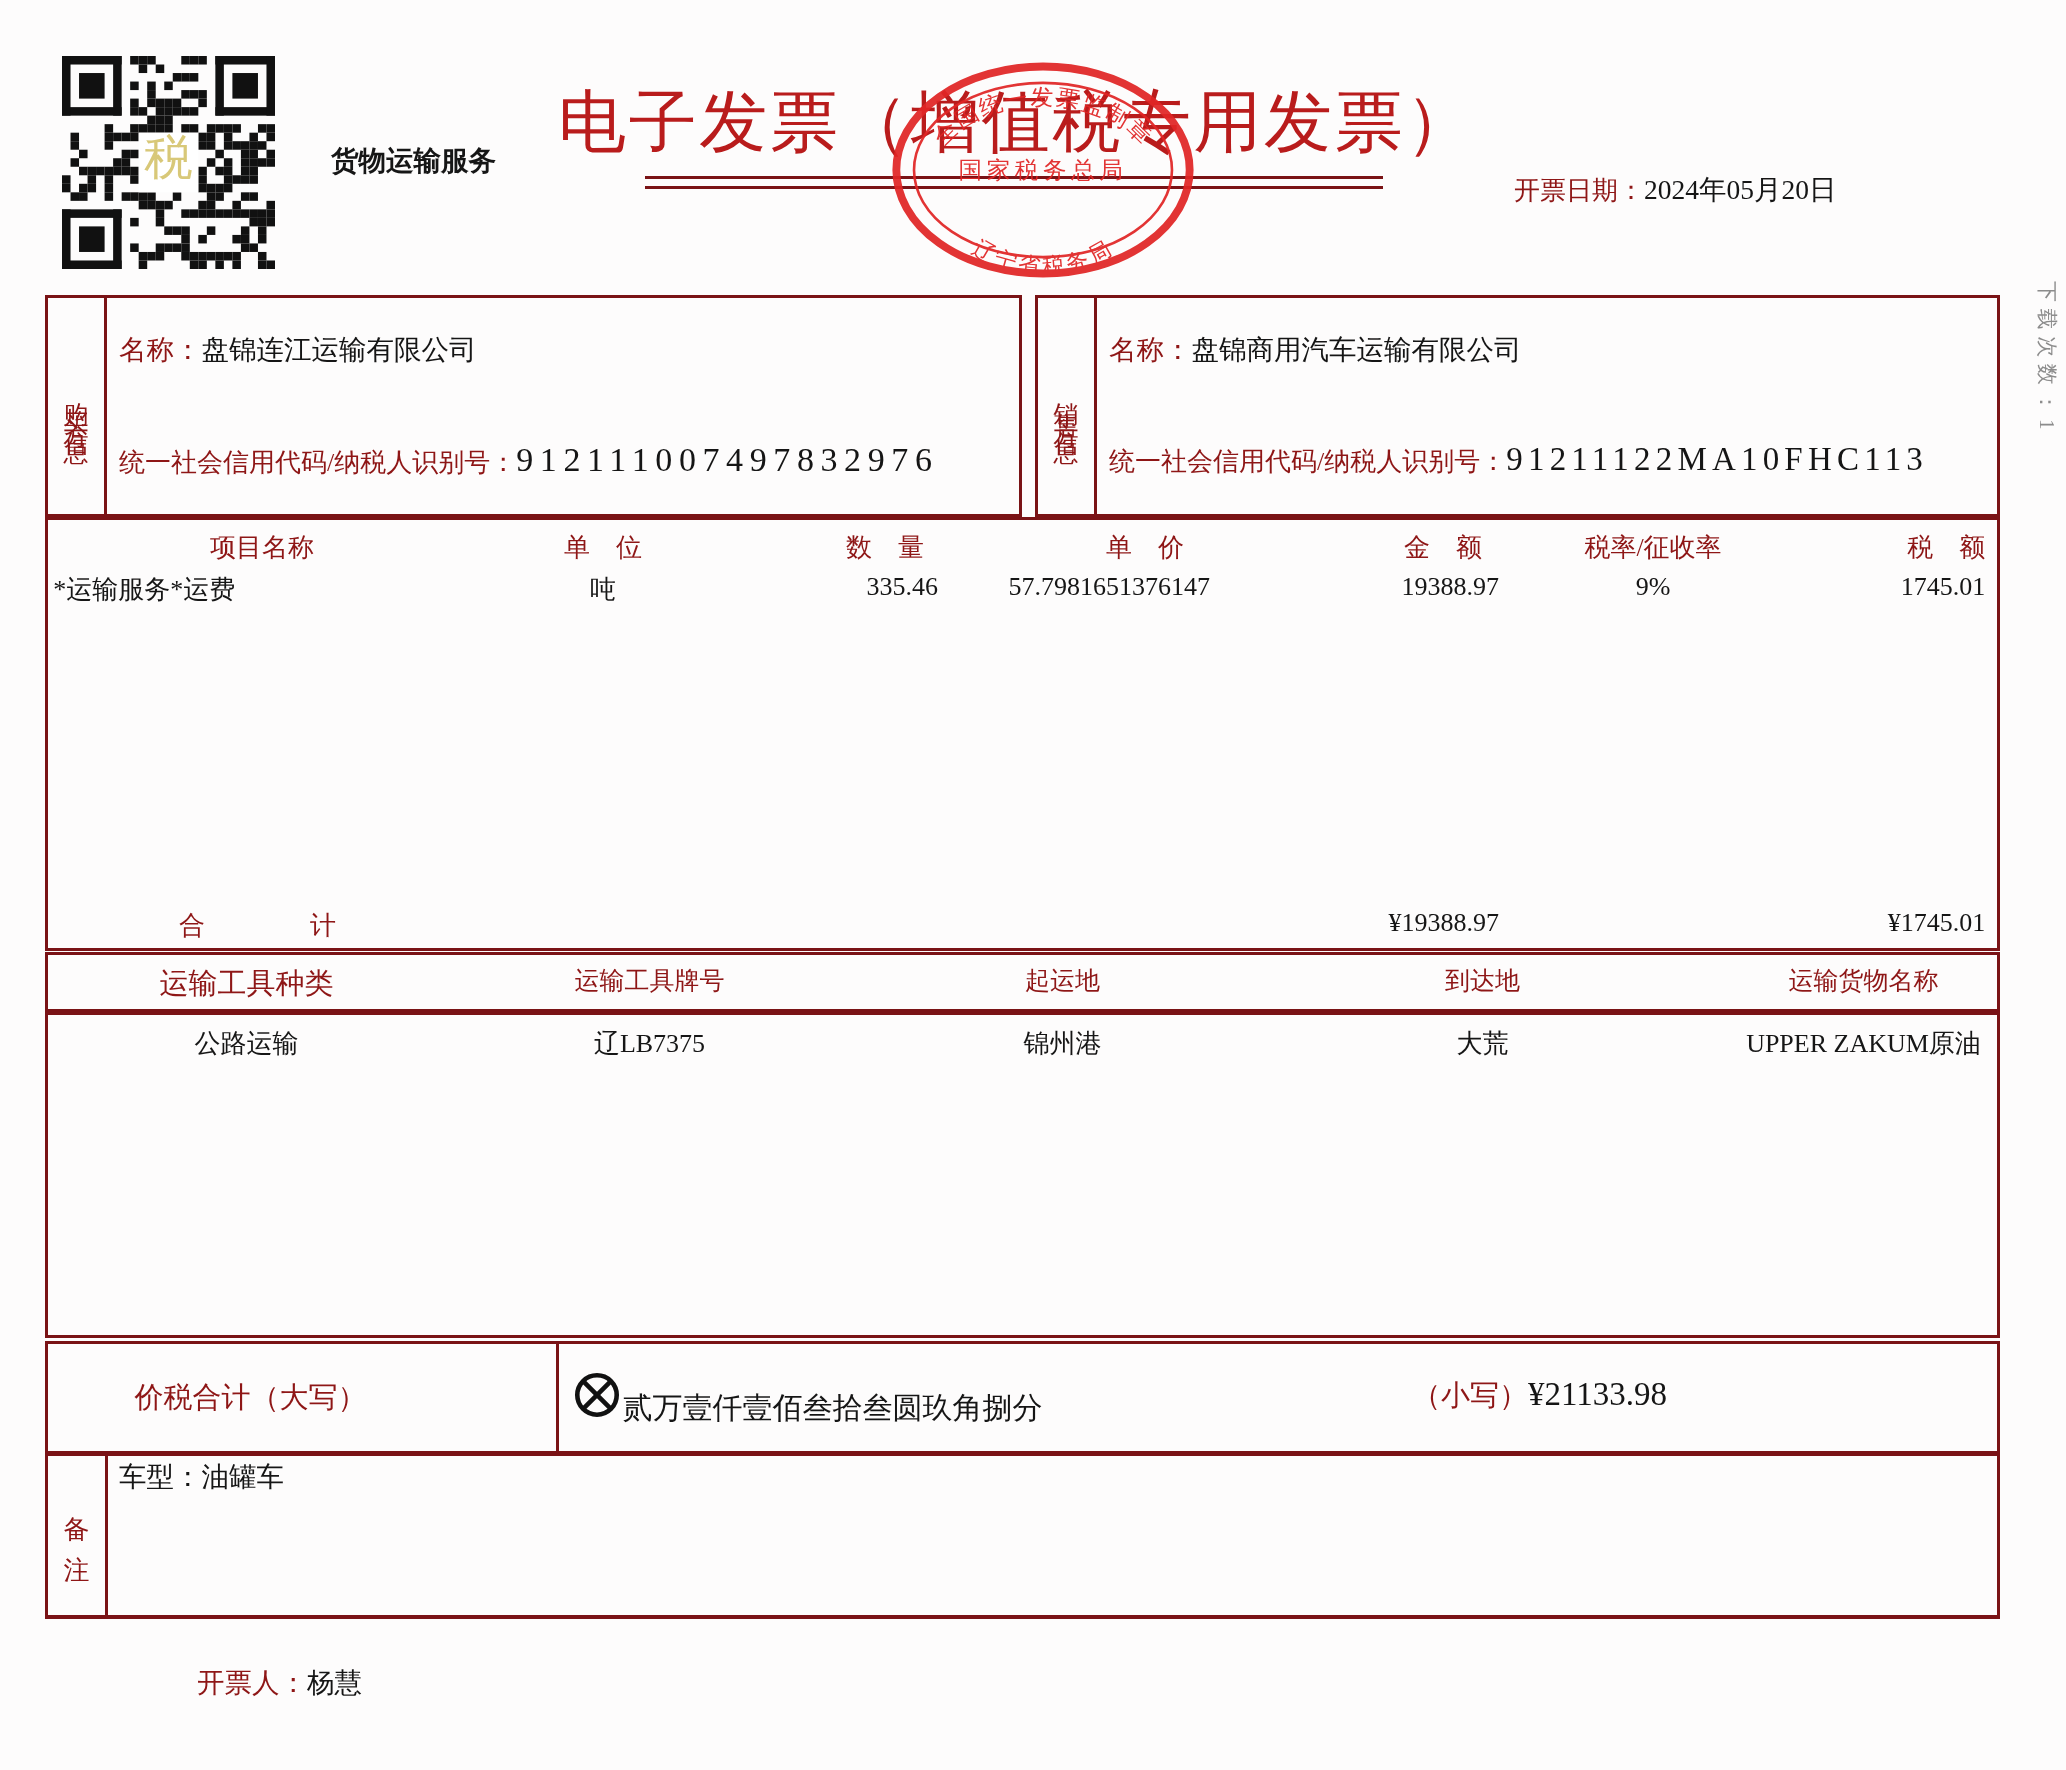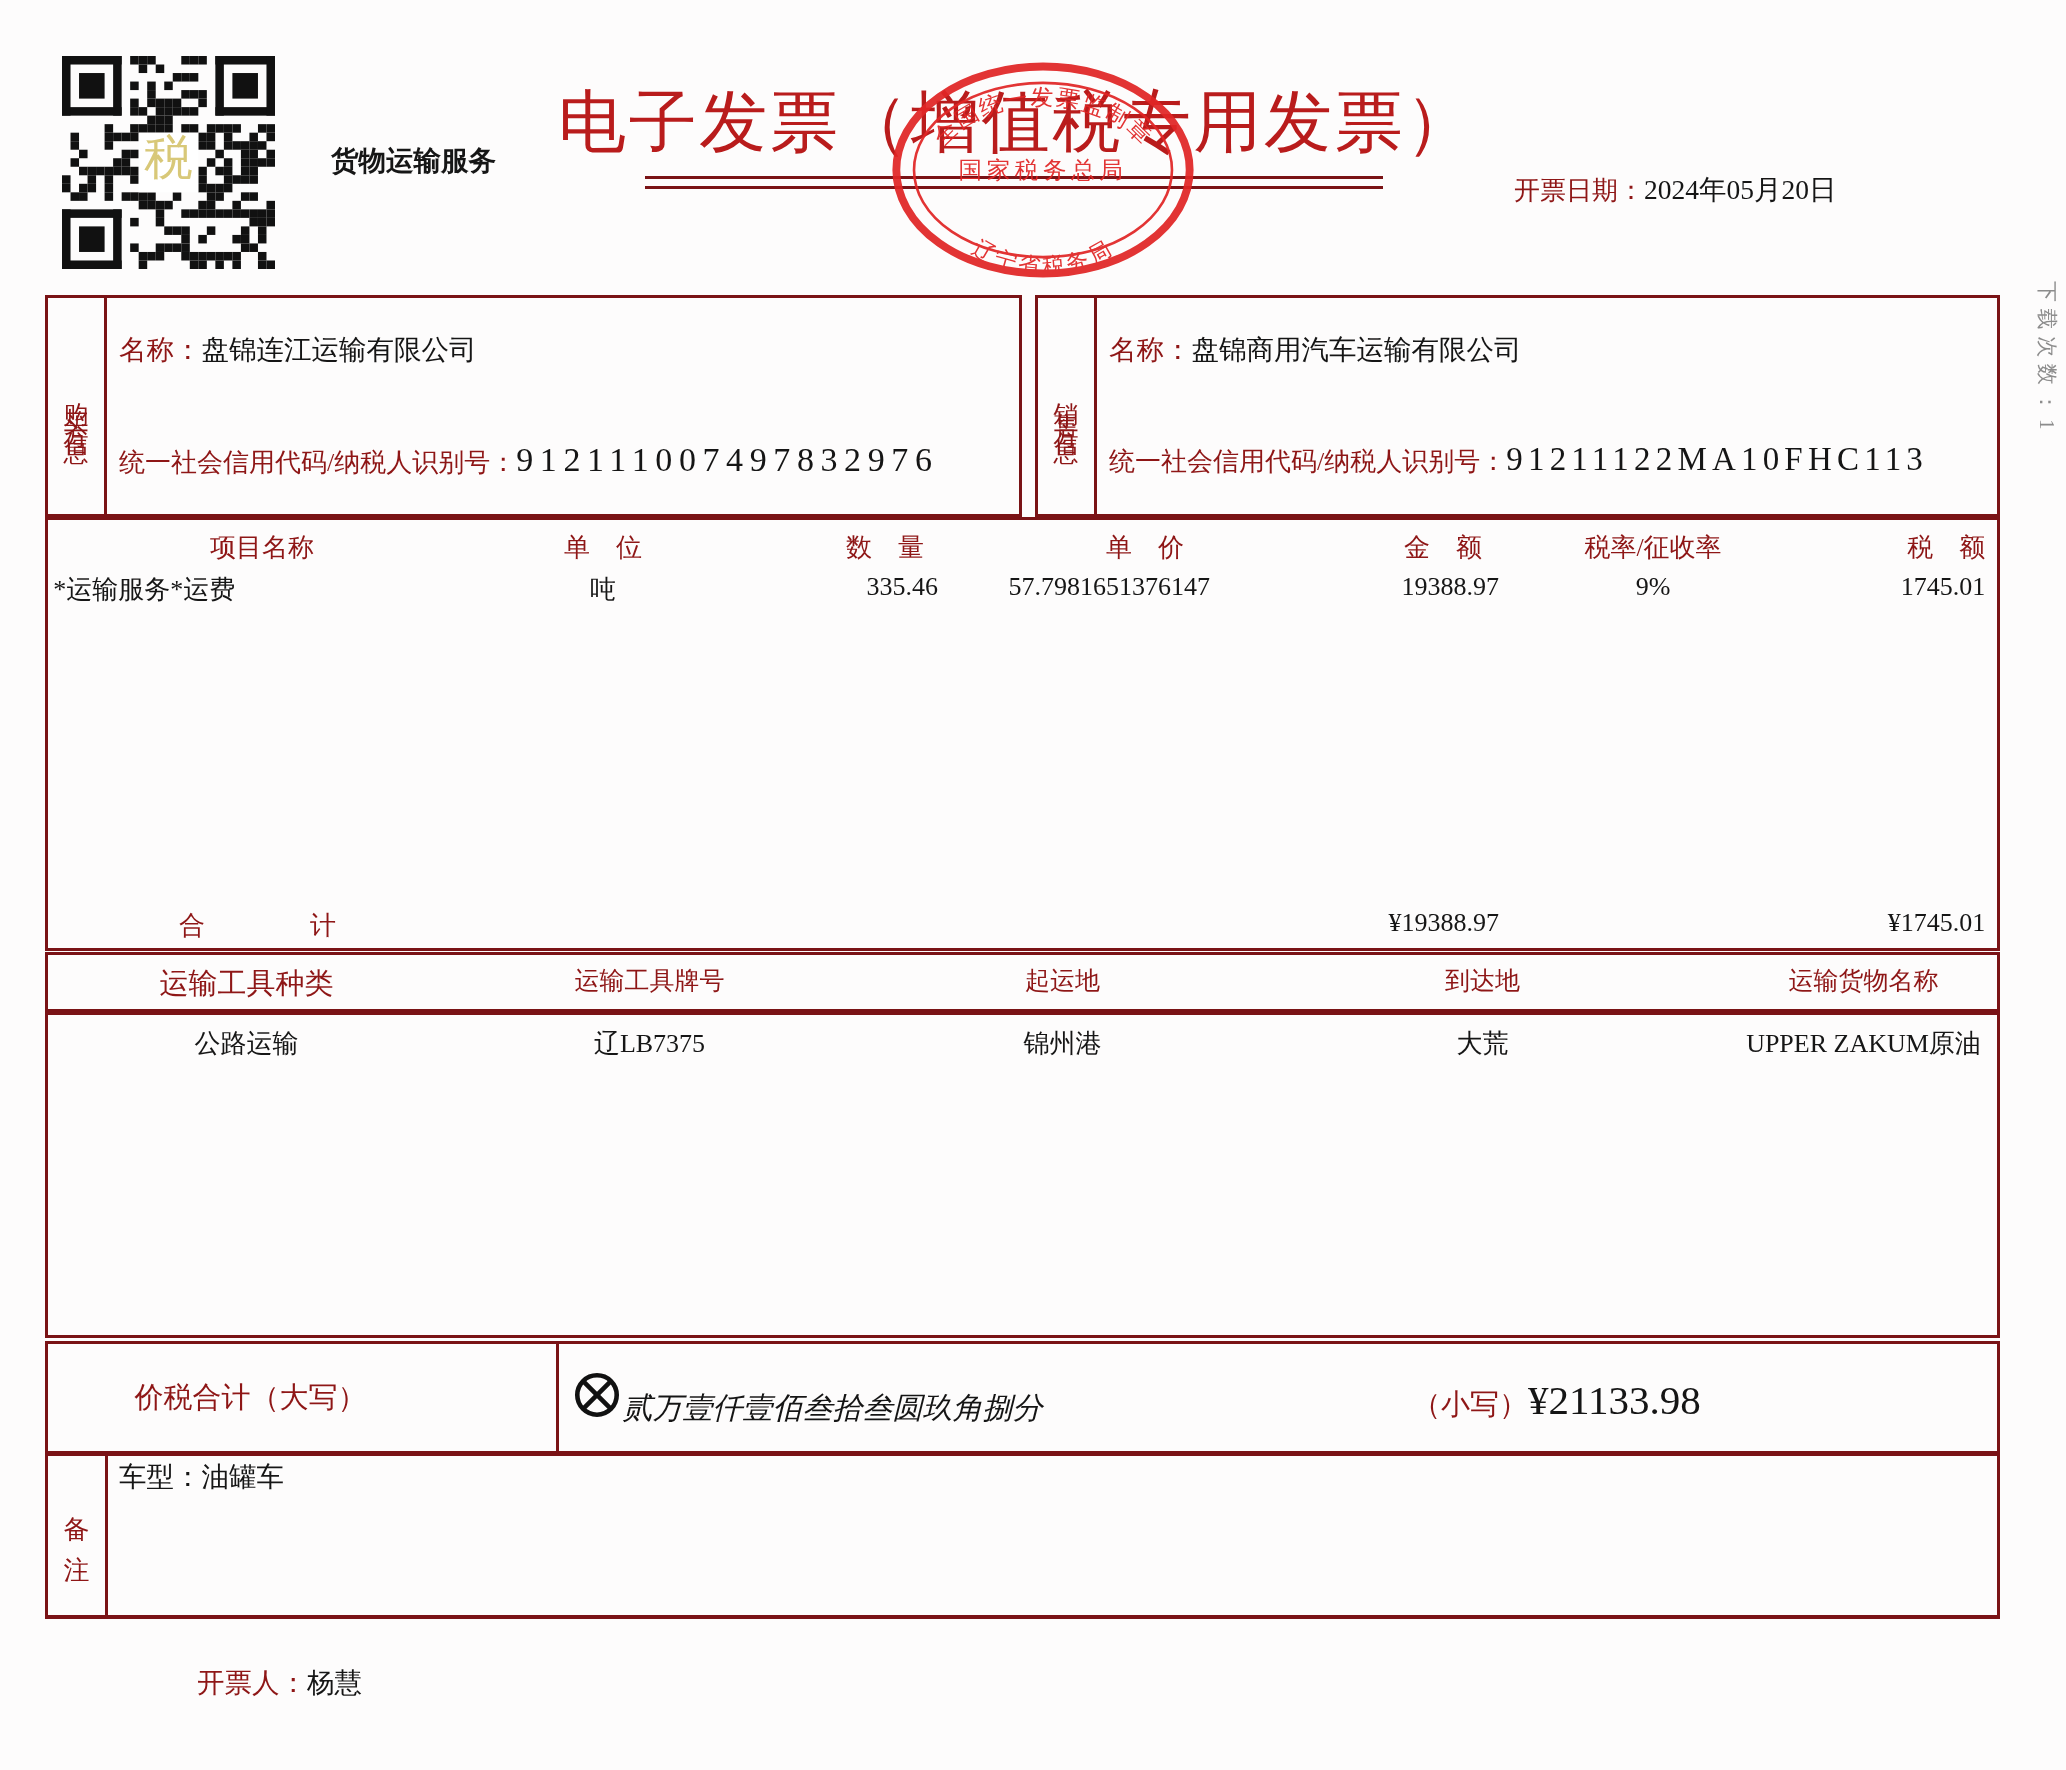--- a/index.html
+++ b/index.html
@@ -328,25 +328,25 @@
 
   <div class="box" style="left:45px;top:1341px;width:1949px;height:108px;border-bottom-width:4.6px;">
     <div class="vline" style="left:508px;"></div>
     <div class="cell hdr ctr" style="left:0;top:34px;width:405px;font-size:29px;">价税合计（大写）</div>
     <div class="abs kv" style="left:526px;top:27.5px;">
       <svg width="46" height="46" viewBox="0 0 70 70" style="margin-right:2.6px;">
         <circle cx="35" cy="35" r="30" fill="none" stroke="#111111" stroke-width="7"></circle>
         <line x1="15" y1="15" x2="55" y2="55" stroke="#111111" stroke-width="7"></line>
         <line x1="55" y1="15" x2="15" y2="55" stroke="#111111" stroke-width="7"></line>
       </svg>
-      <span style="font-size:30px;font-style:italic;">贰万壹仟壹佰叁拾叁圆玖角捌分</span>
+      <span style="font-size:30px;">贰万壹仟壹佰叁拾叁圆玖角捌分</span>
     </div>
     <div class="abs kv" style="left:1364px;top:31.5px;">
       <span class="red" style="font-size:29px;">（小写）</span>
-      <span style="font-size:41px;">¥21133.98</span>
+      <span style="font-size:33px;">¥21133.98</span>
     </div>
   </div>
 
   <div class="box" style="left:45px;top:1451px;width:1949px;height:161px;border-top-width:3.9px;border-bottom-width:4.6px;">
     <div class="vline" style="left:57px;"></div>
     <div class="abs vlabel" style="left:0;top:0;width:57px;height:100%;letter-spacing:39px;font-size:26px;">备注</div>
     <div class="cell val" style="left:71px;top:5.2px;font-size:27.5px;">车型：油罐车</div>
   </div>
 
   <div class="abs kv" style="left:197px;top:1665px;">

